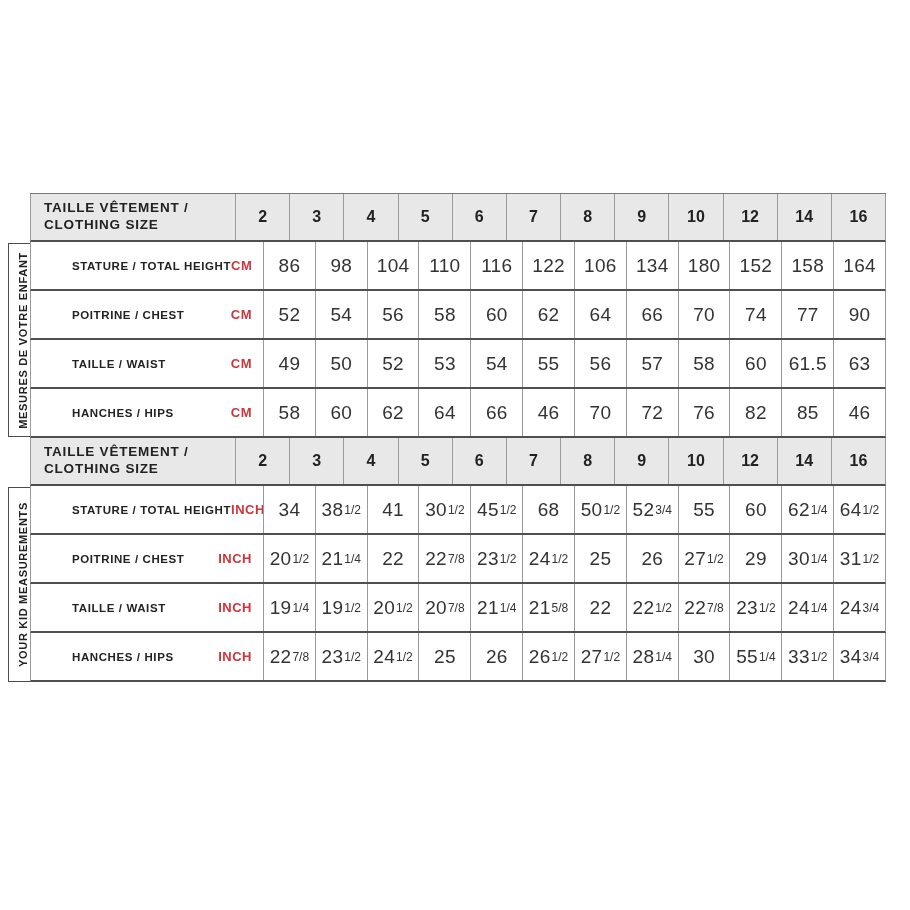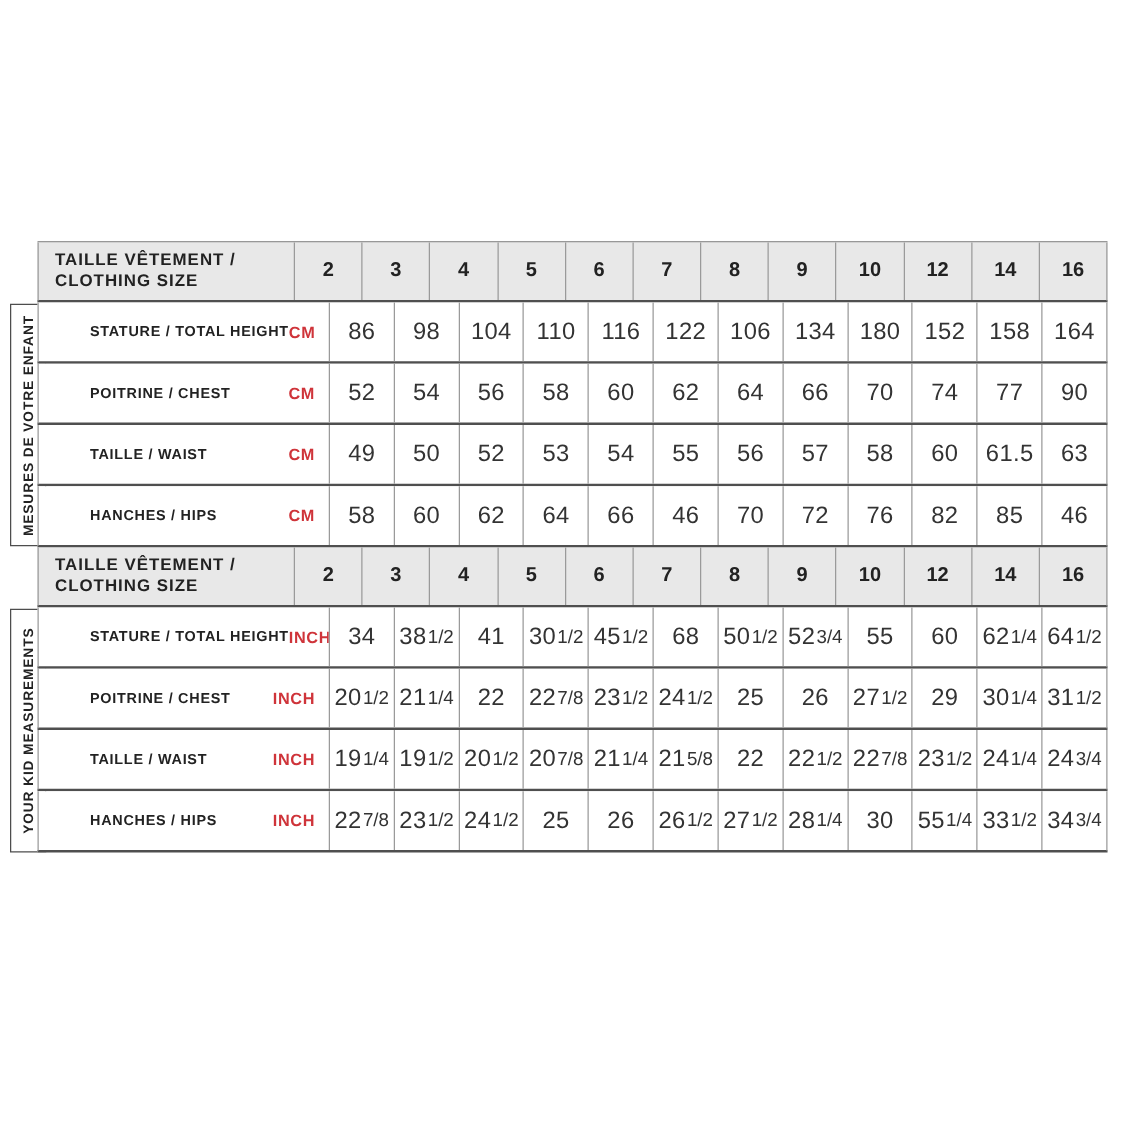--- a/index.html
+++ b/index.html
@@ -117,21 +117,21 @@
   }
 
   
   .value-cell {
     font-size: 19px;
     font-weight: 400;
     color: #333333;
     letter-spacing: 0.3px;
   }
   .frac {
-    font-size: 15px;
+    font-size: 12px;
     margin-left: 1px;
     letter-spacing: 0px;
   }
 </style>
 </head>
 <body>
 
 <div class="canvas">
 
   <div class="side-box side-box-1">

